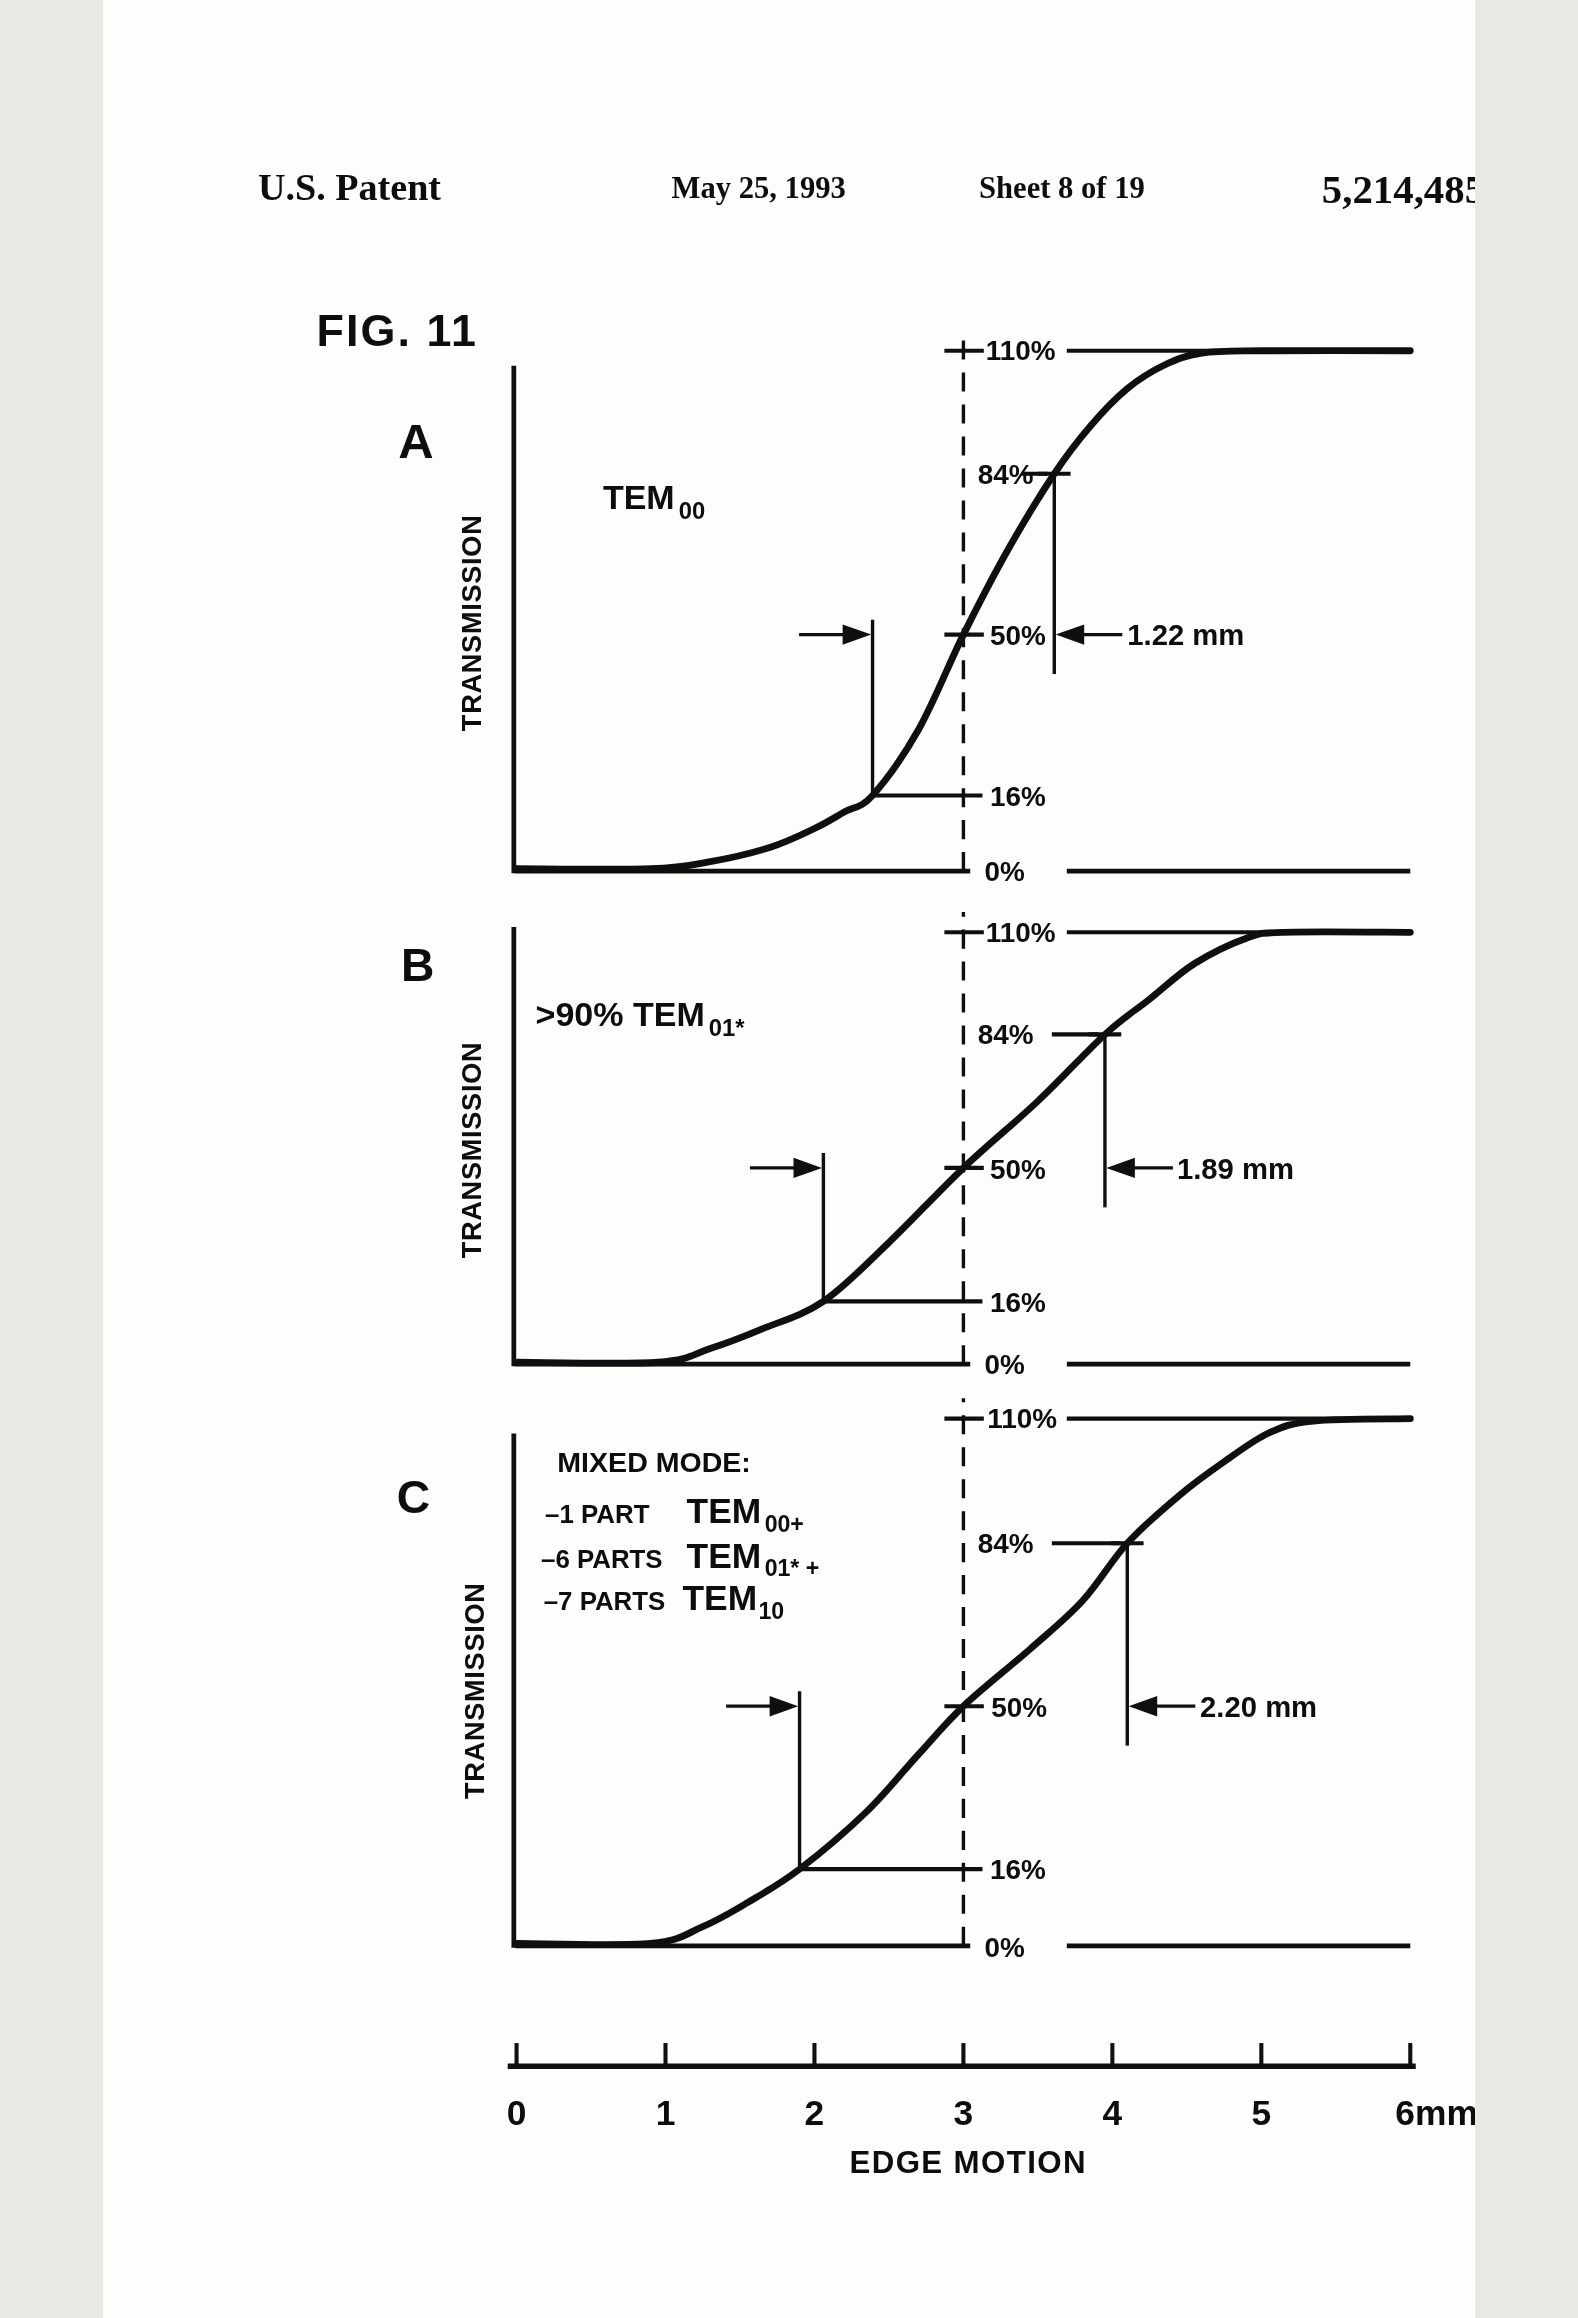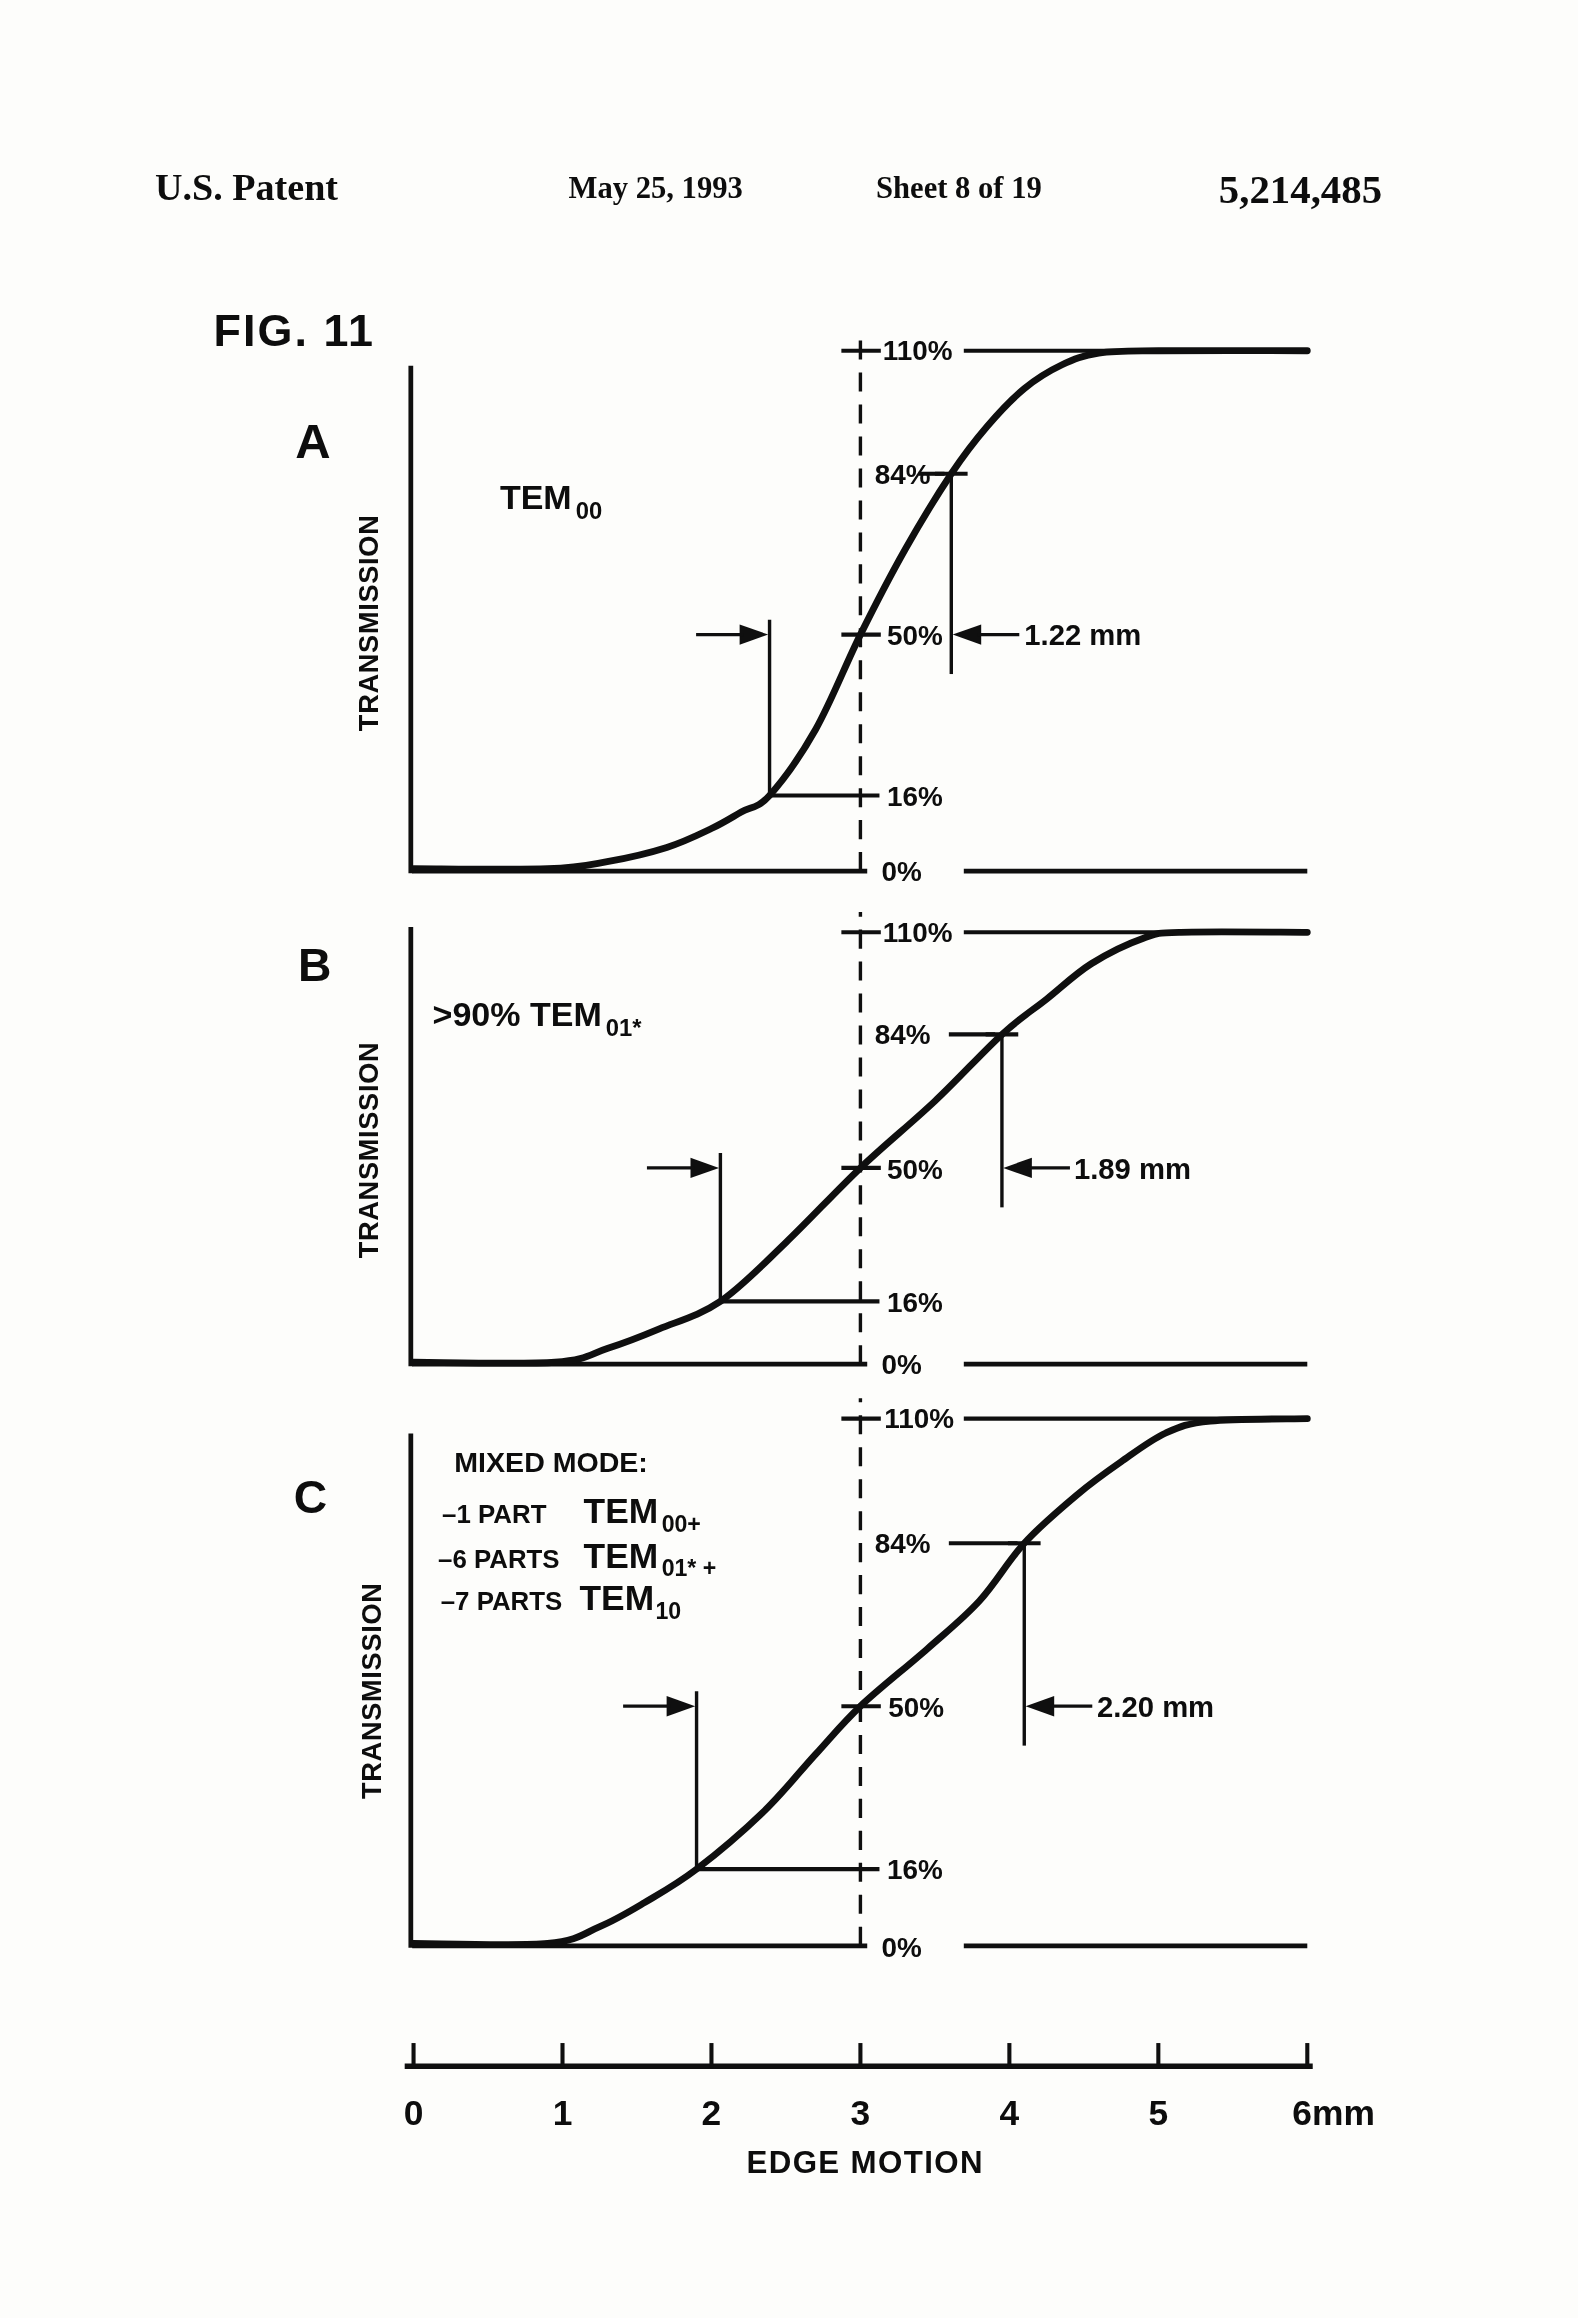--- a/index.html
+++ b/index.html
@@ -1,16 +1,16 @@
 <!DOCTYPE html>
 <html style="font-size:11px"><head>
 <meta charset="utf-8">
 <style>
   html,body{margin:0;padding:0;background:#e8e8e4;}
-  #page{position:relative;width:1578px;height:2319px;background:#fdfdfb;margin:0 auto;
+  #page{position:relative;width:1372px;height:2319px;background:#fdfdfb;margin:0 auto;
         font-family:"Liberation Sans",sans-serif;color:#0d0d0d;overflow:hidden;}
   svg{position:absolute;left:0;top:0;}
   svg text{fill:#0d0d0d;}
   .serif{font-family:"Liberation Serif",serif;font-weight:bold;}
   .sans{font-family:"Liberation Sans",sans-serif;font-weight:bold;}
 </style>
 </head>
 <body>
 
 <div id="page">

